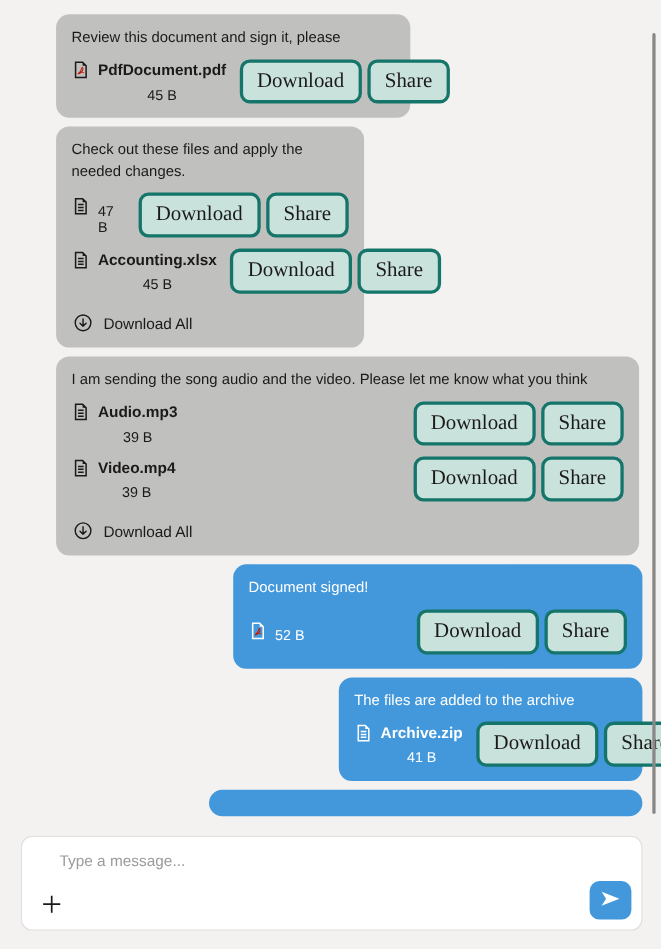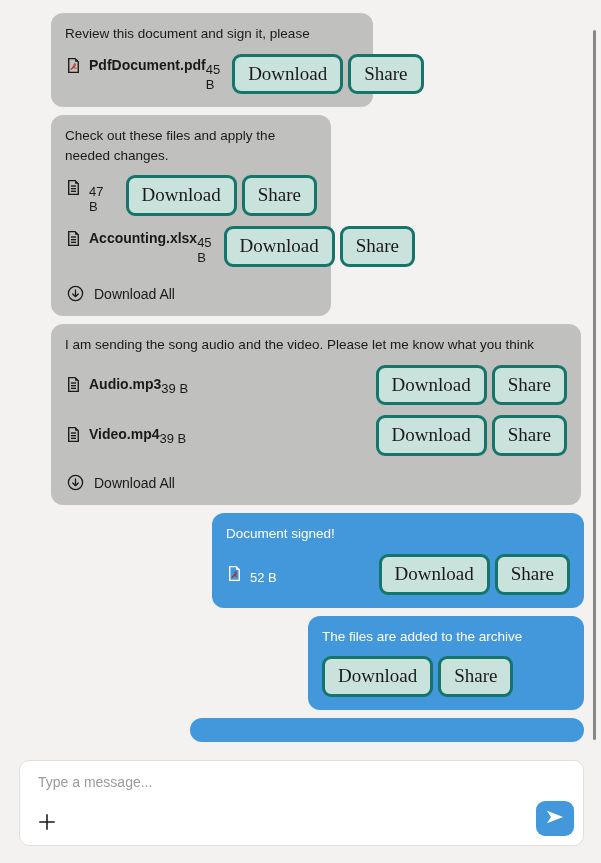--- a/index.html
+++ b/index.html
@@ -30,21 +30,21 @@
     padding-top:13px;display:flex;flex-direction:column;gap:8px;overflow:hidden;
   }
   .msg{border-radius:12px;padding:11px 14px 13px 14px;}
   .msg.in{background:var(--bubble-incoming);color:var(--bubble-incoming-text);align-self:flex-start;margin-left:51px;}
   .msg.out{background:var(--bubble-outgoing);color:var(--bubble-outgoing-text);align-self:flex-end;margin-right:17px;}
   .msg-text{font-size:13.5px;line-height:1.45;}
   .file-row{display:flex;justify-content:space-between;align-items:center;margin-top:10px;gap:12px;}
   .file-info{display:flex;gap:7px;align-items:flex-start;}
   .ficon{width:17px;height:17px;flex:0 0 17px;margin-top:1px;color:inherit;}
   .ficon svg{display:block;width:100%;height:100%;}
-  .fmeta{display:flex;flex-direction:row;}
+  .fmeta{display:flex;flex-direction:column;align-items:center;}
   .fname{font-weight:bold;font-size:14px;line-height:1.3;}
   .fsize{font-size:13px;margin-top:6px;}
   .fbtns{display:flex;gap:5px;}
   .btn{
     background:var(--file-button-bg);
     border:3px solid var(--file-button-border);
     border-radius:9px;padding:6px 13px;
     font-family:Liberation Serif, serif;font-size:19px;color:var(--file-button-text);
     cursor:pointer;line-height:1.2;white-space:nowrap;
   }
@@ -63,21 +63,21 @@
   .m6{width:394px;}
   .scrollbar-thumb{
     position:absolute;right:5px;top:30px;width:3px;height:710px;
     background:var(--scrollbar);border-radius:2px;
   }
   .composer{
     position:absolute;left:19px;right:17px;bottom:17px;height:86px;
     background:#ffffff;border:1px solid var(--composer-border);border-radius:10px;
   }
   .composer textarea{
-    position:absolute;top:11px;left:16px;width:calc(100% - 80px);height:32px;
+    position:absolute;top:11px;left:32px;width:calc(100% - 80px);height:32px;
     border:none;outline:none;resize:none;background:transparent;
     font-family:"Liberation Sans",sans-serif;font-size:14px;color:#3b82f6;
   }
   .composer textarea::placeholder{color:var(--placeholder);}
   .attach-btn{
     position:absolute;left:13px;bottom:9px;width:28px;height:28px;
     background:none;border:none;cursor:pointer;padding:4px;
   }
   .attach-btn svg{display:block;width:100%;height:100%;}
   .send-btn{
@@ -240,20 +240,31 @@
       <div class="fbtns">
         <button class="btn">Download</button>
         <button class="btn">Share</button>
       </div>
     </div>
   </div>
 
   <div class="msg out m5">
     <div class="msg-text">The files are added to the archive</div>
     <div class="file-row">
+      <div class="file-info">
+        <span class="ficon">
+            <svg viewBox="0 0 16 16">
+              <use href="#ic-doc"></use>
+            </svg>
+          </span>
+        <span class="fmeta">
+          <span class="fname">Archive.zip</span>
+          <span class="fsize">41 B</span>
+        </span>
+      </div>
       <div class="fbtns">
         <button class="btn">Download</button>
         <button class="btn">Share</button>
       </div>
     </div>
   </div>
 
   <div class="msg out m6">
     
   </div>

